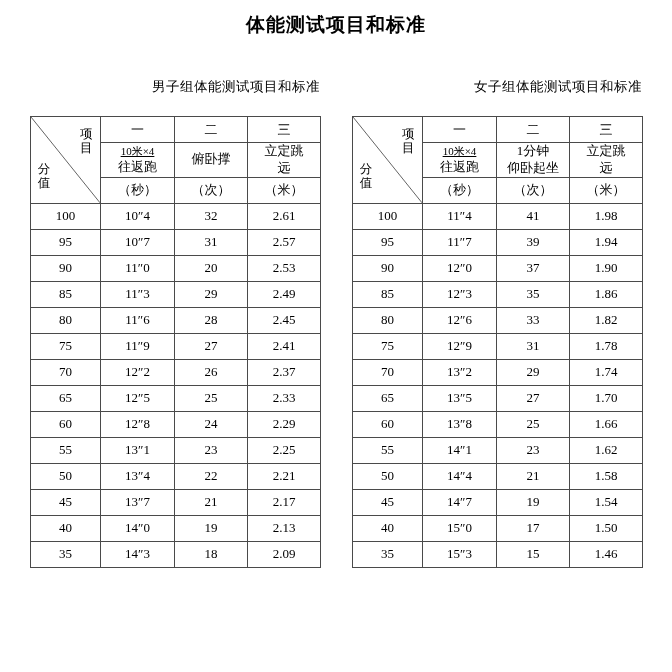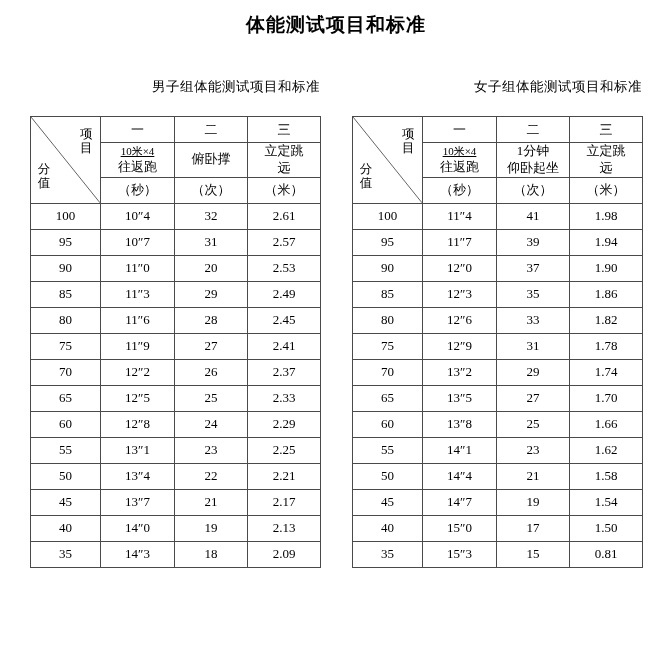--- a/index.html
+++ b/index.html
@@ -373,20 +373,20 @@
           <tr>
             <td class="data-cell">40</td>
             <td class="data-cell">15″0</td>
             <td class="data-cell">17</td>
             <td class="data-cell">1.50</td>
           </tr>
           <tr>
             <td class="data-cell">35</td>
             <td class="data-cell">15″3</td>
             <td class="data-cell">15</td>
-            <td class="data-cell">0.81</td>
+            <td class="data-cell">1.46</td>
           </tr>
         </tbody>
       </table>
     </div>
 
   </div>
 </div>
 
 </body></html>

